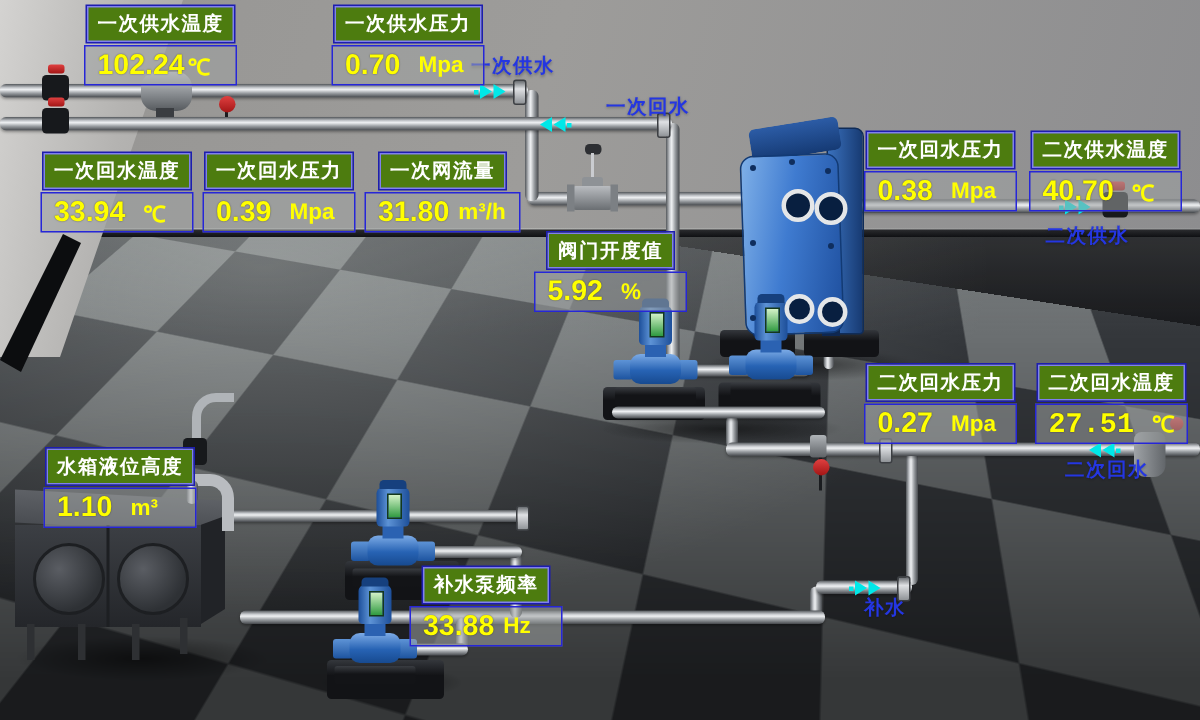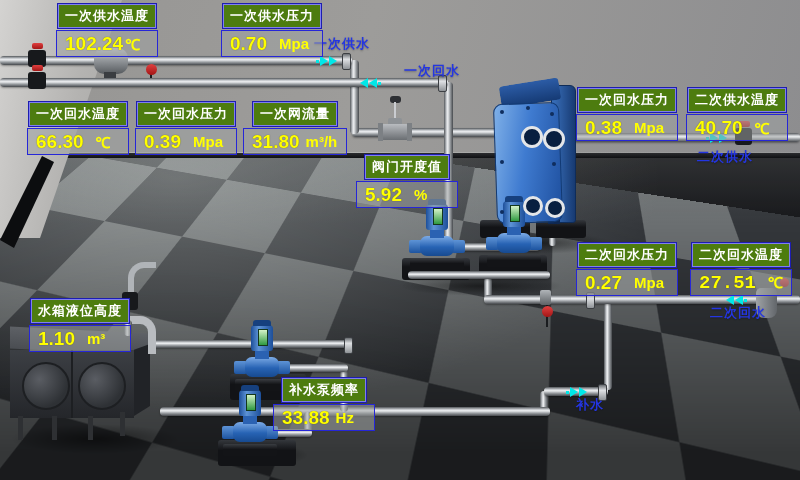--- a/index.html
+++ b/index.html
@@ -298,21 +298,21 @@
   <div class="gauge" style="left:221px;top:4px;">
     <div class="g-head">一次供水压力</div>
     <div class="g-val">
         <span class="v">0.70</span>
         <span class="u">Mpa</span>
       </div>
   </div>
   <div class="gauge" style="left:27px;top:102px;">
     <div class="g-head">一次回水温度</div>
     <div class="g-val">
-        <span class="v">66.30</span>
+        <span class="v">33.94</span>
         <span class="u">℃</span>
       </div>
   </div>
   <div class="gauge" style="left:135px;top:102px;text-align:center;">
     <div class="g-head">一次回水压力</div>
     <div class="g-val">
         <span class="v">0.39</span>
         <span class="u">Mpa</span>
       </div>
   </div>

